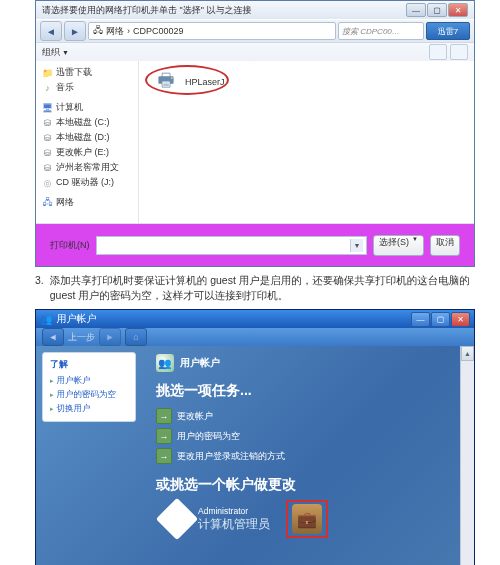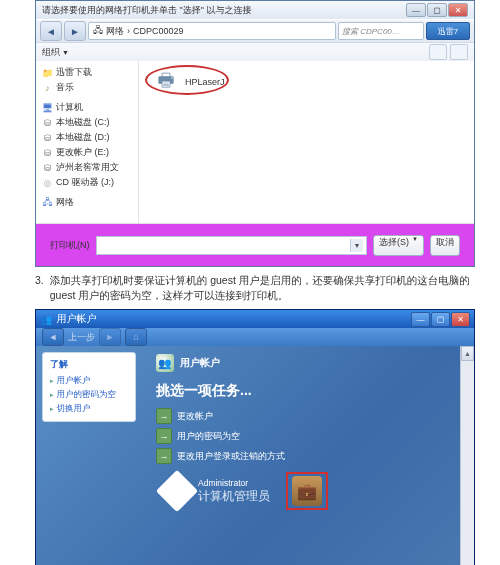--- a/index.html
+++ b/index.html
@@ -221,20 +221,21 @@
             <span>更改帐户</span>
           </div>
       <div class="task">
             <span class="task-icon">→</span>
             <span>用户的密码为空</span>
           </div>
       <div class="task">
             <span class="task-icon">→</span>
             <span>更改用户登录或注销的方式</span>
           </div>
+      <div class="w2-h2" style="margin-top:10px">或挑选一个帐户做更改</div>
       <div class="accounts">
         <div class="acct">
           <div class="acct-icon admin-icon">
                 <span>♞</span>
               </div>
           <div><span>Administrator</span><small>计算机管理员</small></div>
         </div>
         <div class="acct guest-box">
           <div class="acct-icon guest-icon">💼</div>
         </div>

